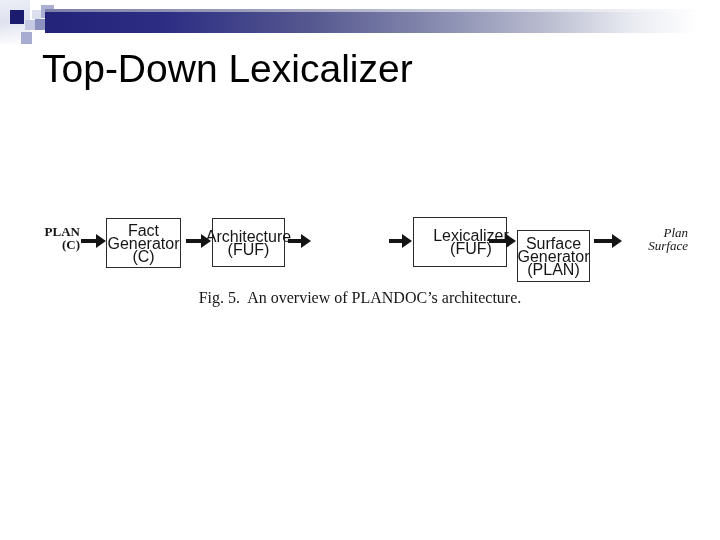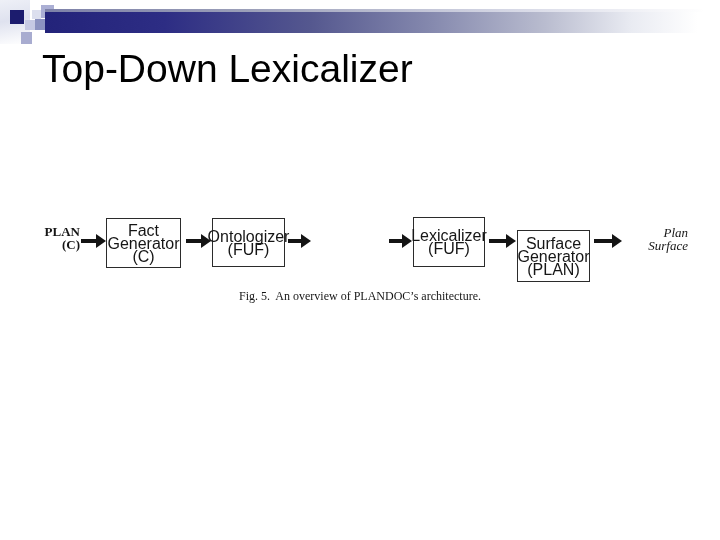--- a/index.html
+++ b/index.html
@@ -28,42 +28,42 @@
 
   
   .figure{position:absolute;left:0;top:0;width:720px;height:540px;color:#161616;}
   .node{position:absolute;border:1.5px solid #2b2b2b;background:#ffffff;
         display:flex;flex-direction:column;justify-content:center;align-items:center;
         font-size:16px;line-height:13px;text-align:center;color:#161616;}
   .node div{display:block;}
   .b1{left:106px;top:218px;width:73px;height:48px;}
   .b2{left:212px;top:218px;width:71px;height:47px;}
   .b3{left:312px;top:218px;width:71px;height:49px;}
-  .b4{left:413px;top:217px;width:70px;height:48px;}
+  .b4{left:413px;top:217px;width:70px;height:48px;padding-left:22px;}
   .b5{left:517px;top:218px;width:71px;height:50px;margin-top:12px;}
 
   .arrow{position:absolute;top:234px;height:14px;display:flex;align-items:center;}
   .arrow .shaft{flex:1;height:4px;background:#141414;}
   .arrow .head{width:0;height:0;border-left:10px solid #141414;
                border-top:7px solid transparent;border-bottom:7px solid transparent;}
   .a0{left:81px;width:25px;}
   .a1{left:186px;width:25px;}
   .a2{left:288px;width:23px;}
   .a3{left:389px;width:23px;}
   .a4{left:489px;width:27px;}
   .a5{left:594px;width:28px;}
 
   .term{position:absolute;text-align:right;font-family:"Liberation Serif",serif;
         font-size:13px;line-height:13px;color:#161616;}
   .term div{display:block;}
   .term-in{left:30px;top:225px;width:50px;font-weight:bold;}
   .term-out{left:622px;top:226px;width:66px;font-style:italic;}
 
   .caption{position:absolute;left:0;top:289px;width:720px;text-align:center;
-           font-family:"Liberation Serif",serif;font-size:12px;color:#161616;white-space:pre;}
+           font-family:"Liberation Serif",serif;font-size:16px;color:#161616;white-space:pre;}
 </style>
 </head>
 <body>
 
 <div class="slide">
 
   <div class="hdr-panel"></div>
   <div class="sq sq1"></div>
   <div class="sq sq2"></div>
   <div class="sq sq3"></div>
@@ -92,21 +92,21 @@
       <div>Generator</div>
       <div>(C)</div>
     </div>
 
     <div class="arrow a1">
       <span class="shaft"></span>
       <span class="head"></span>
     </div>
 
     <div class="node b2">
-      <div>Ontologizer</div>
+      <div>Architecture</div>
       <div>(FUF)</div>
       <div></div>
     </div>
 
     <div class="arrow a2">
       <span class="shaft"></span>
       <span class="head"></span>
     </div>
 
 

